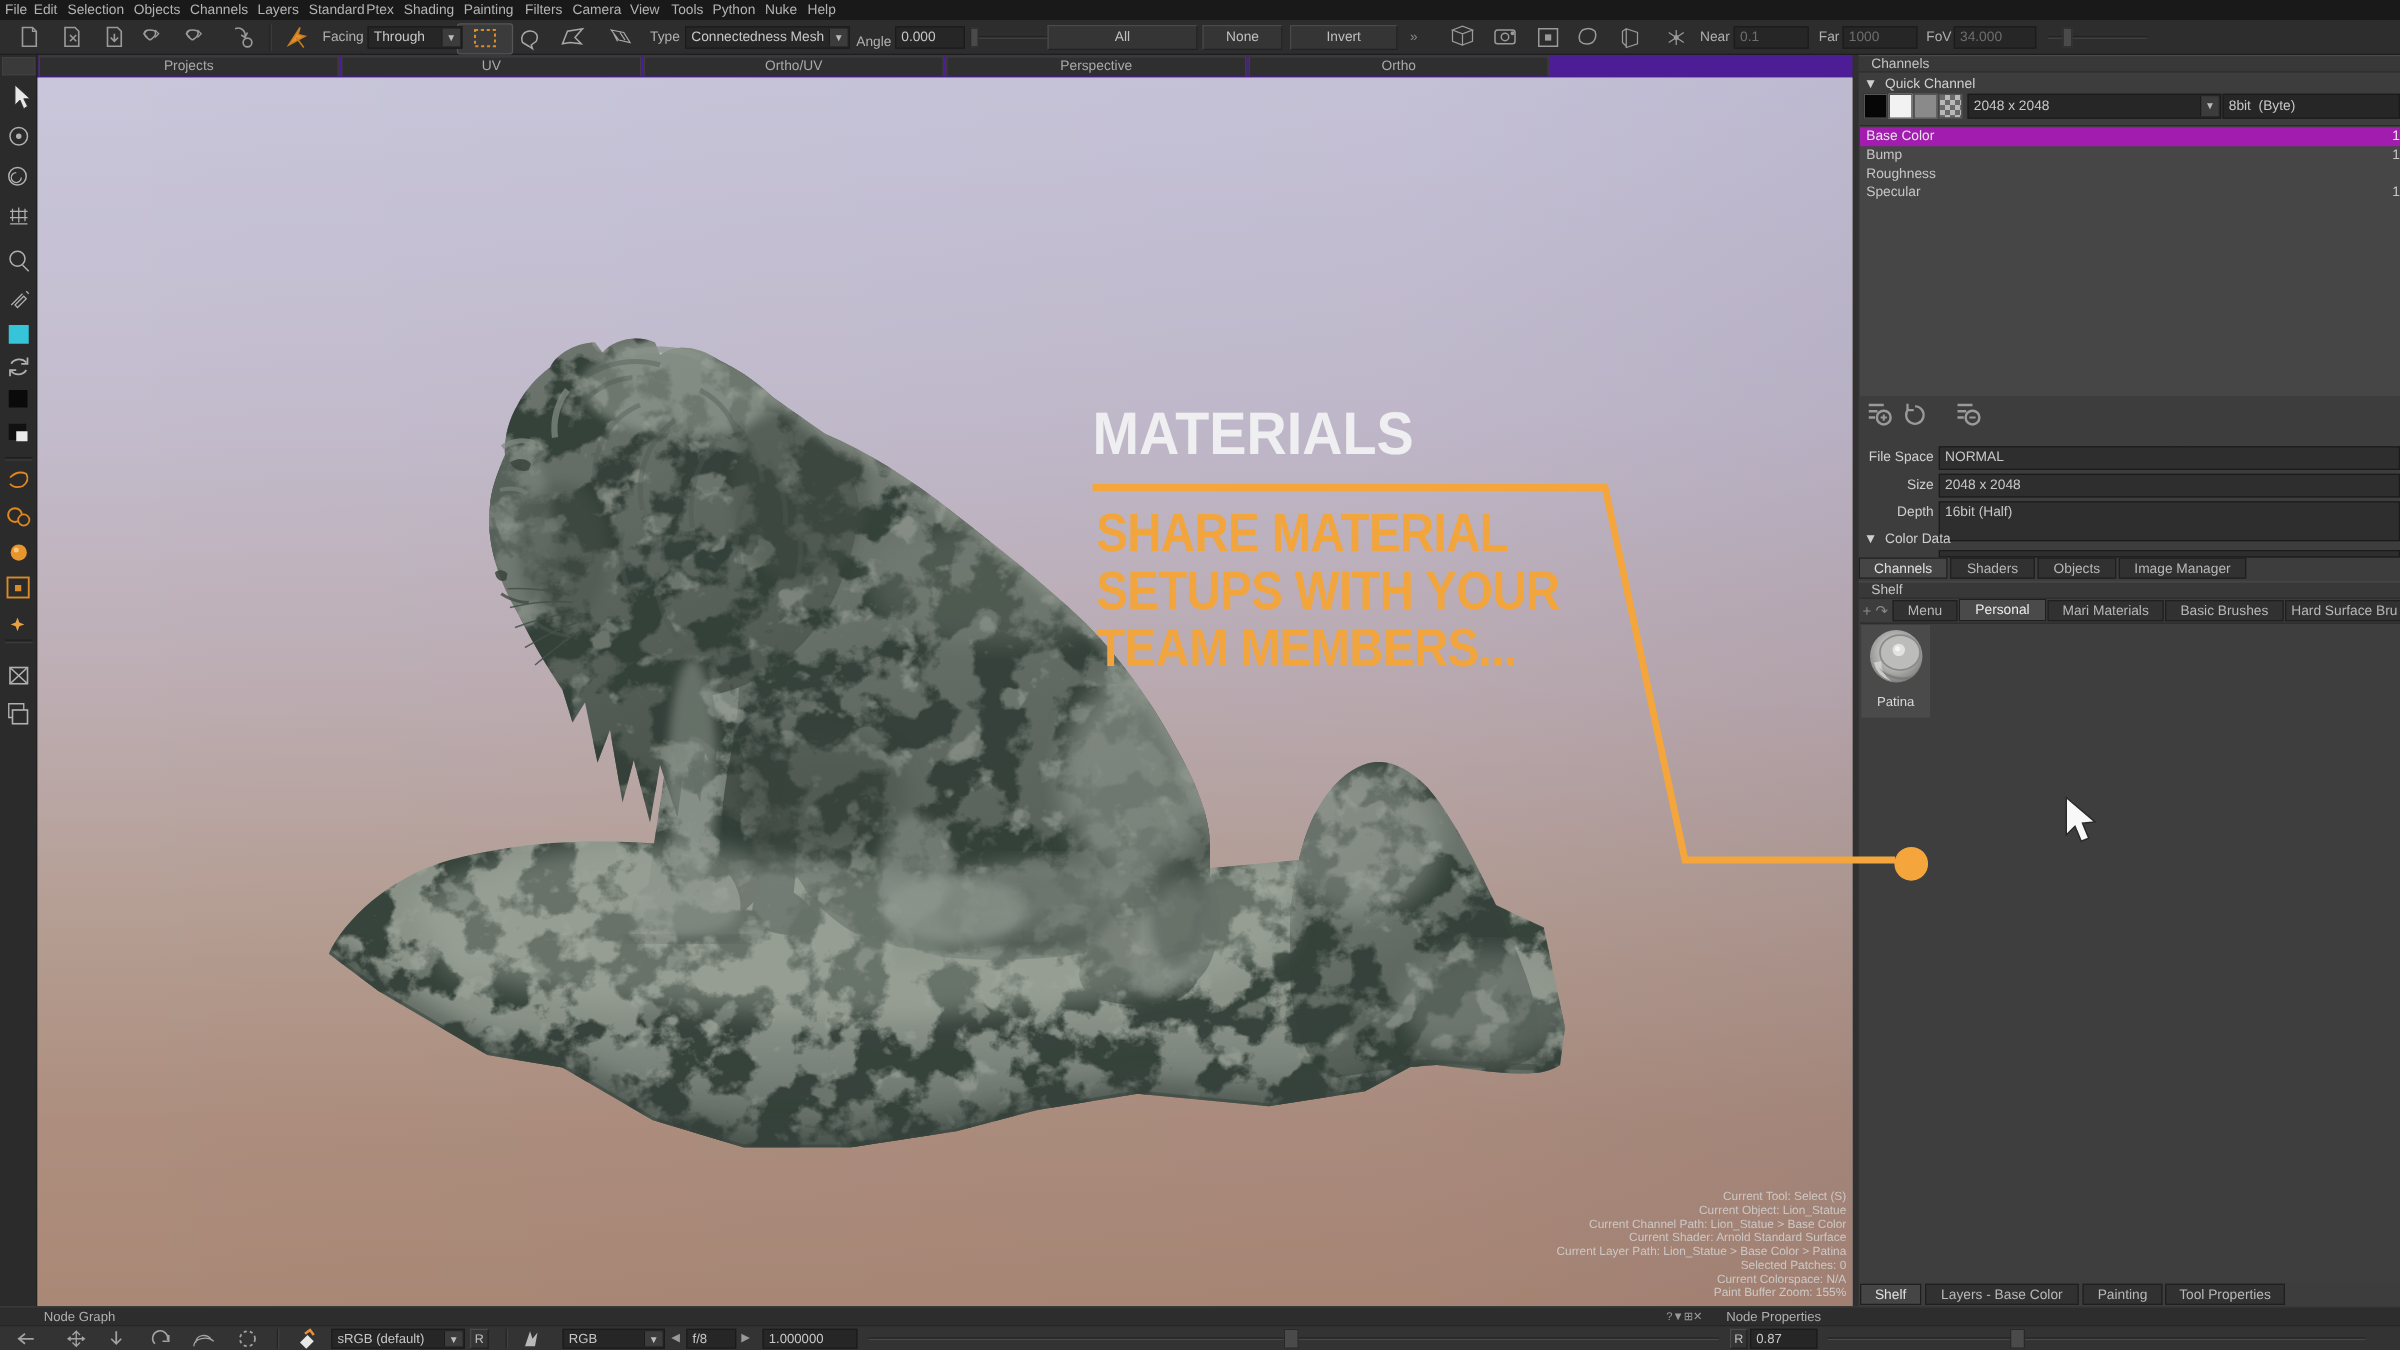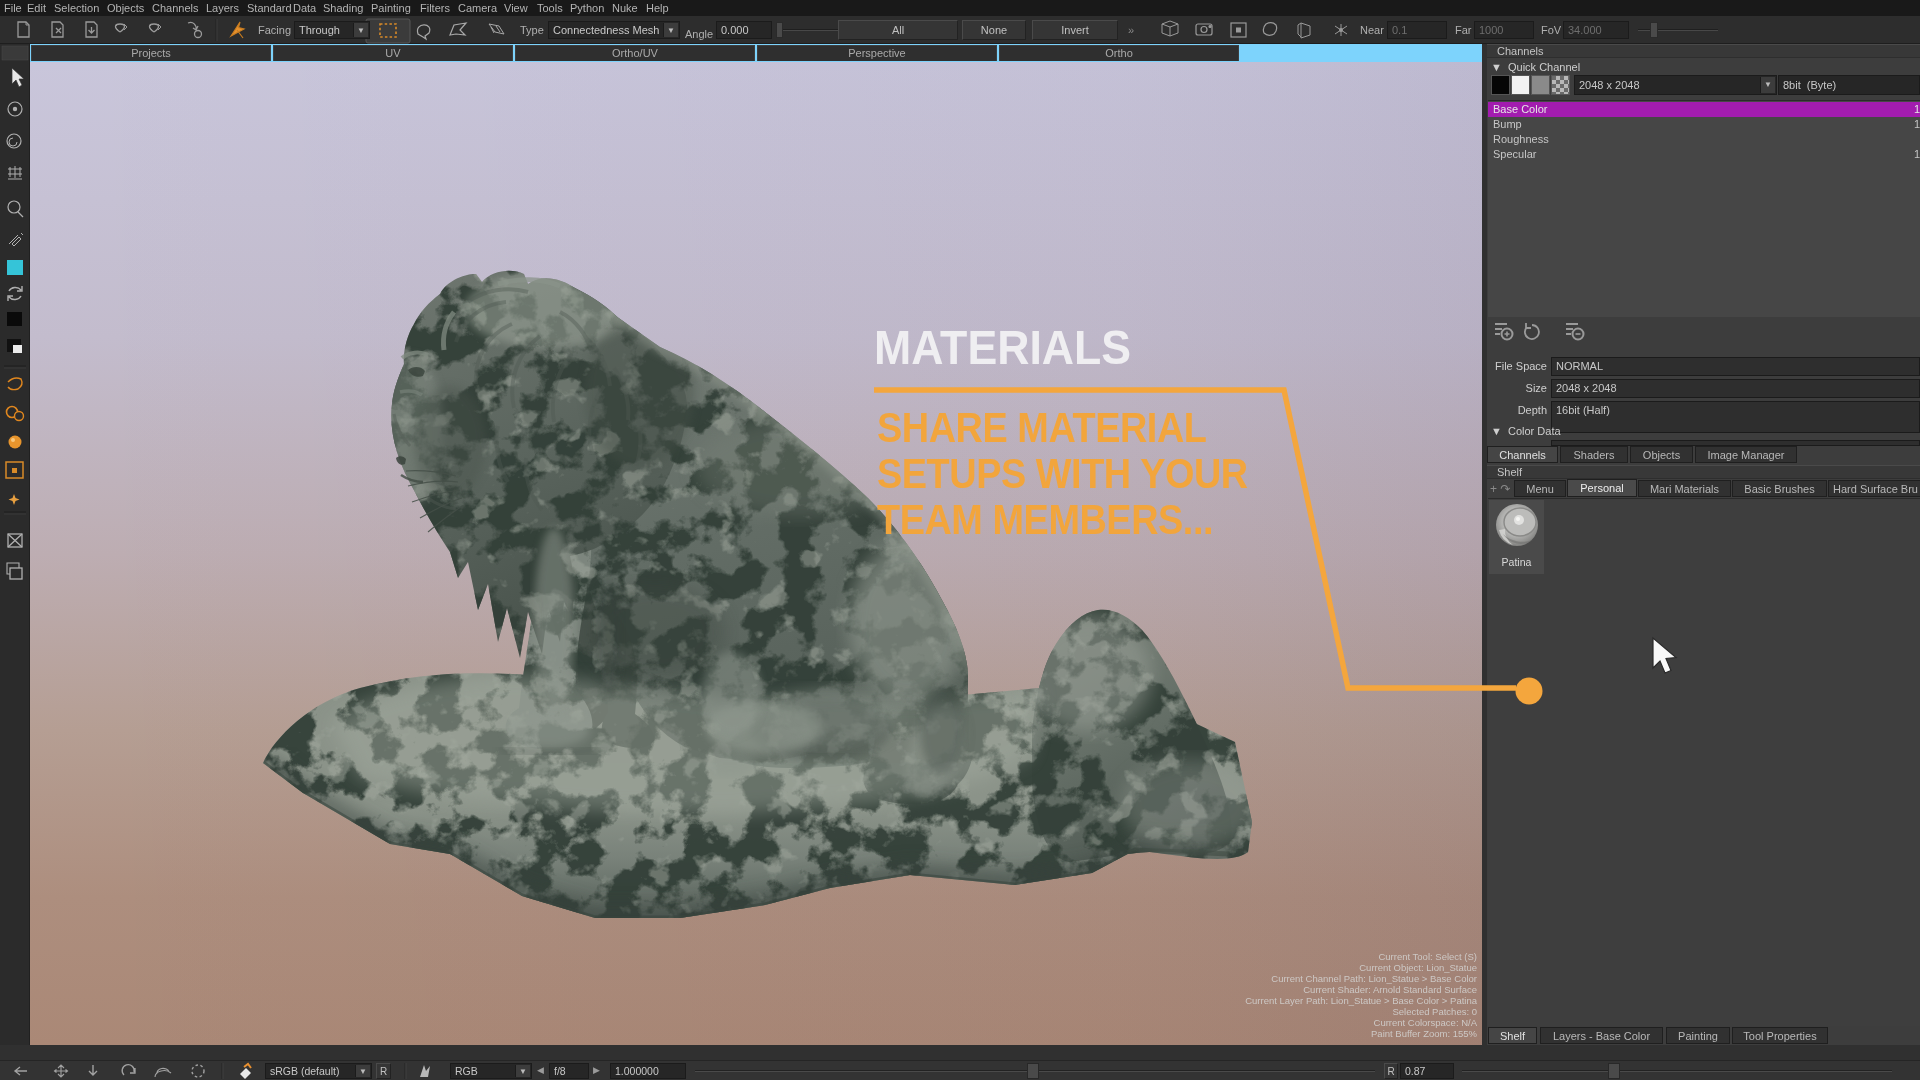--- a/index.html
+++ b/index.html
@@ -17,21 +17,21 @@
   .tbtn { position:absolute; background:#353535; border:1px solid #222;
     border-top-color:#4a4a4a; border-left-color:#4a4a4a; color:#c0c0c0;
     font-size:11px; text-align:center; }
   .tfield { position:absolute; background:#262626; border:1px solid #1b1b1b;
     color:#c8c8c8; font-size:11px; padding-left:4px; }
   .tlabel { position:absolute; color:#b0b0b0; font-size:11px; }
   .droparrow { position:absolute; right:1px; top:1px; bottom:1px; width:15px;
     background:#3c3c3c; border-left:1px solid #1b1b1b; color:#bbb; font-size:8px;
     text-align:center; line-height:16px; }
   
-  #tabrow { left:30px; top:44px; width:1452px; height:18px; background:#7dd3fc; }
+  #tabrow { left:30px; top:44px; width:1452px; height:18px; background:#4c1d95; }
   .vtab { position:absolute; top:1px; height:16px; background:#2f2f2f;
     border:1px solid #3e3e3e; border-bottom:none; color:#aaa; font-size:11px;
     text-align:center; line-height:15px; }
   
   #leftbar { left:0; top:44px; width:30px; height:1001px; background:#2b2b2b;
     border-right:1px solid #202020; }
   
   #viewport { left:30px; top:62px; width:1452px; height:983px; background:#b9a8a4; }
   
   #mat-title { left:844px; top:258px; color:#efeef1; font-size:48px; font-weight:bold;
@@ -56,21 +56,21 @@
 <body>
 <div id="stage">
   <div id="menubar" class="abs">
     <span style="left:4px">File</span>
       <span style="left:27px">Edit</span>
     <span style="left:54px">Selection</span>
       <span style="left:107px">Objects</span>
     <span style="left:152px">Channels</span>
       <span style="left:206px">Layers</span>
     <span style="left:247px">Standard</span>
-      <span style="left:293px">Data</span>
+      <span style="left:293px">Ptex</span>
     <span style="left:323px">Shading</span>
       <span style="left:371px">Painting</span>
     <span style="left:420px">Filters</span>
       <span style="left:458px">Camera</span>
     <span style="left:504px">View</span>
       <span style="left:537px">Tools</span>
     <span style="left:570px">Python</span>
       <span style="left:612px">Nuke</span>
     <span style="left:646px">Help</span>
   </div>
@@ -418,20 +418,25 @@
         </svg>
         <div class="abs" style="left:0;top:56px;width:55px;text-align:center;color:#d8d8d8;font-size:10.5px">Patina</div>
       </div>
     </div>
 
     <div class="rtab" style="left:1px;top:983px;width:49px;height:17px;line-height:16px;background:#454545;color:#e0e0e0">Shelf</div>
     <div class="rtab" style="left:53px;top:983px;width:123px;height:17px;line-height:16px">Layers - Base Color</div>
     <div class="rtab" style="left:179px;top:983px;width:64px;height:17px;line-height:16px">Painting</div>
     <div class="rtab" style="left:245px;top:983px;width:96px;height:17px;line-height:16px">Tool Properties</div>
   </div>
+  <div id="nodebar" class="abs">
+    <span class="abs" style="left:35px;top:2px">Node Graph</span>
+    <span class="abs" style="left:1333px;top:2px;color:#9a9a9a;font-size:9px">?▼⊞✕</span>
+    <span class="abs" style="left:1381px;top:2px">Node Properties</span>
+  </div>
   <div id="bottombar" class="abs">
     <svg class="abs" style="left:0;top:0" width="700" height="20" viewBox="0 0 700 20">
       <g stroke="#a2a2a2" stroke-width="1.4" fill="none">
         <path d="M20 6 l-5 4 l5 4 m-5 -4 h12"></path>
         <path d="M61 4 v12 m-6 -6 h12 m-9 -3 l3 -3 l3 3 m-6 6 l3 3 l3 -3 m-7.5 -4.5 l-2 1.5 l2 1.5 m9 -3 l2 1.5 l-2 1.5" stroke-width="1.1"></path>
         <path d="M93 4 v10 m-4 -4 l4 4 l4 -4"></path>
         <path d="M124 14 a6 6 0 1 1 10 -3 m1 -4 v5 h-5" stroke-width="1.3"></path>
         <path d="M157 13 a6 4.5 0 1 1 12 -2 m-14 5 a9 6.5 0 0 1 16 -4" stroke-width="1.1"></path>
         <circle cx="198" cy="10" r="6" stroke-dasharray="2.5 2.5"></circle>
       </g>

